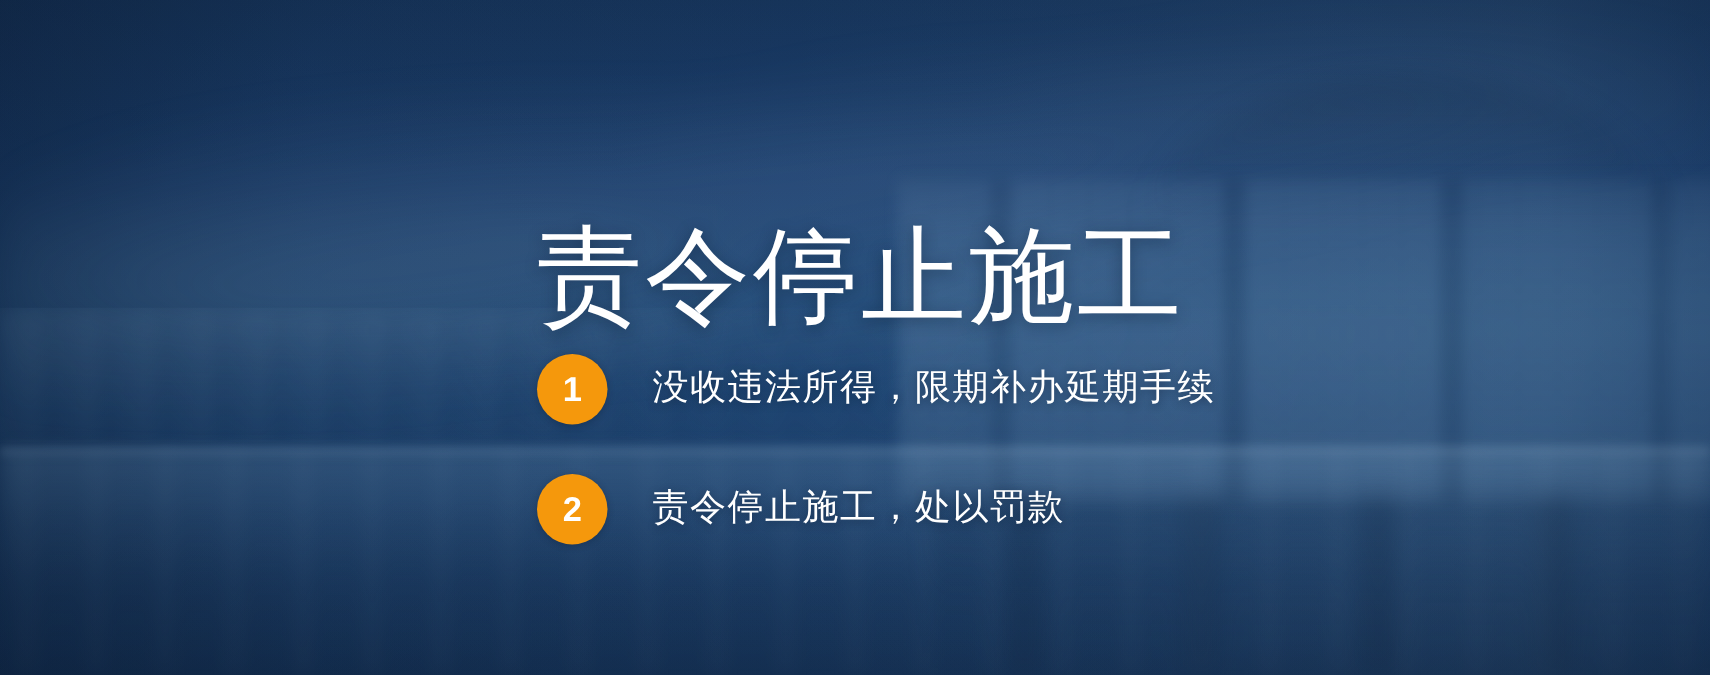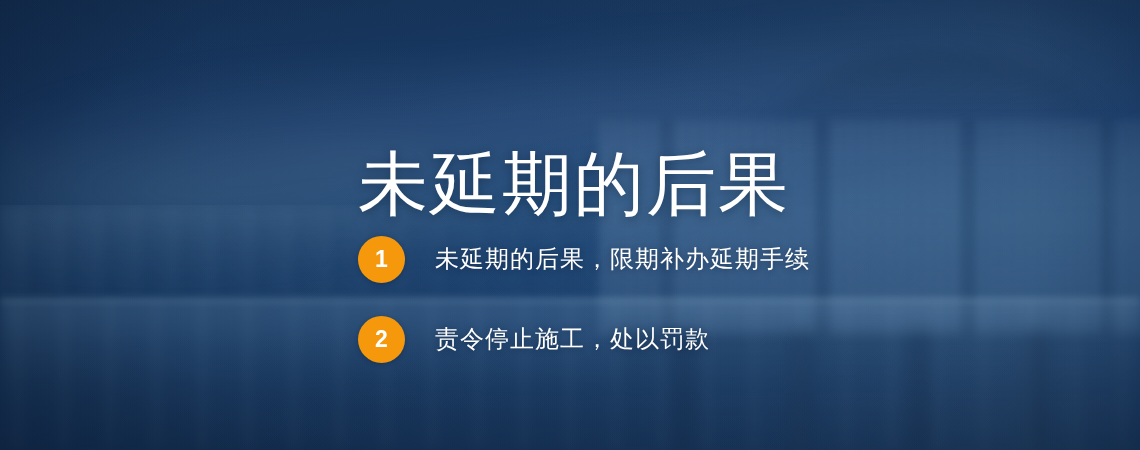--- a/index.html
+++ b/index.html
@@ -258,27 +258,27 @@
   <div class="bg-layer bg-dome"></div>
   <div class="bg-layer bg-farskyline"></div>
   <div class="bg-layer bg-buildings"></div>
   <div class="bg-layer bg-waterline"></div>
   <div class="bg-layer bg-reflections"></div>
   <div class="bg-layer bg-piles"></div>
   <div class="bg-layer bg-vignette"></div>
 
   <div class="content">
 
-    <h1 class="slide-title">未延期的后果</h1>
+    <h1 class="slide-title">责令停止施工</h1>
 
     <ul class="bullet-list" style="list-style:none;margin:0;padding:0;">
 
       <li class="bullet-item">
         <span class="bullet-badge">1</span>
-        <span class="bullet-text">未延期的后果，限期补办延期手续</span>
+        <span class="bullet-text">没收违法所得，限期补办延期手续</span>
       </li>
 
       <li class="bullet-item">
         <span class="bullet-badge">2</span>
         <span class="bullet-text">责令停止施工，处以罚款</span>
       </li>
 
     </ul>
   </div>
 </div>

